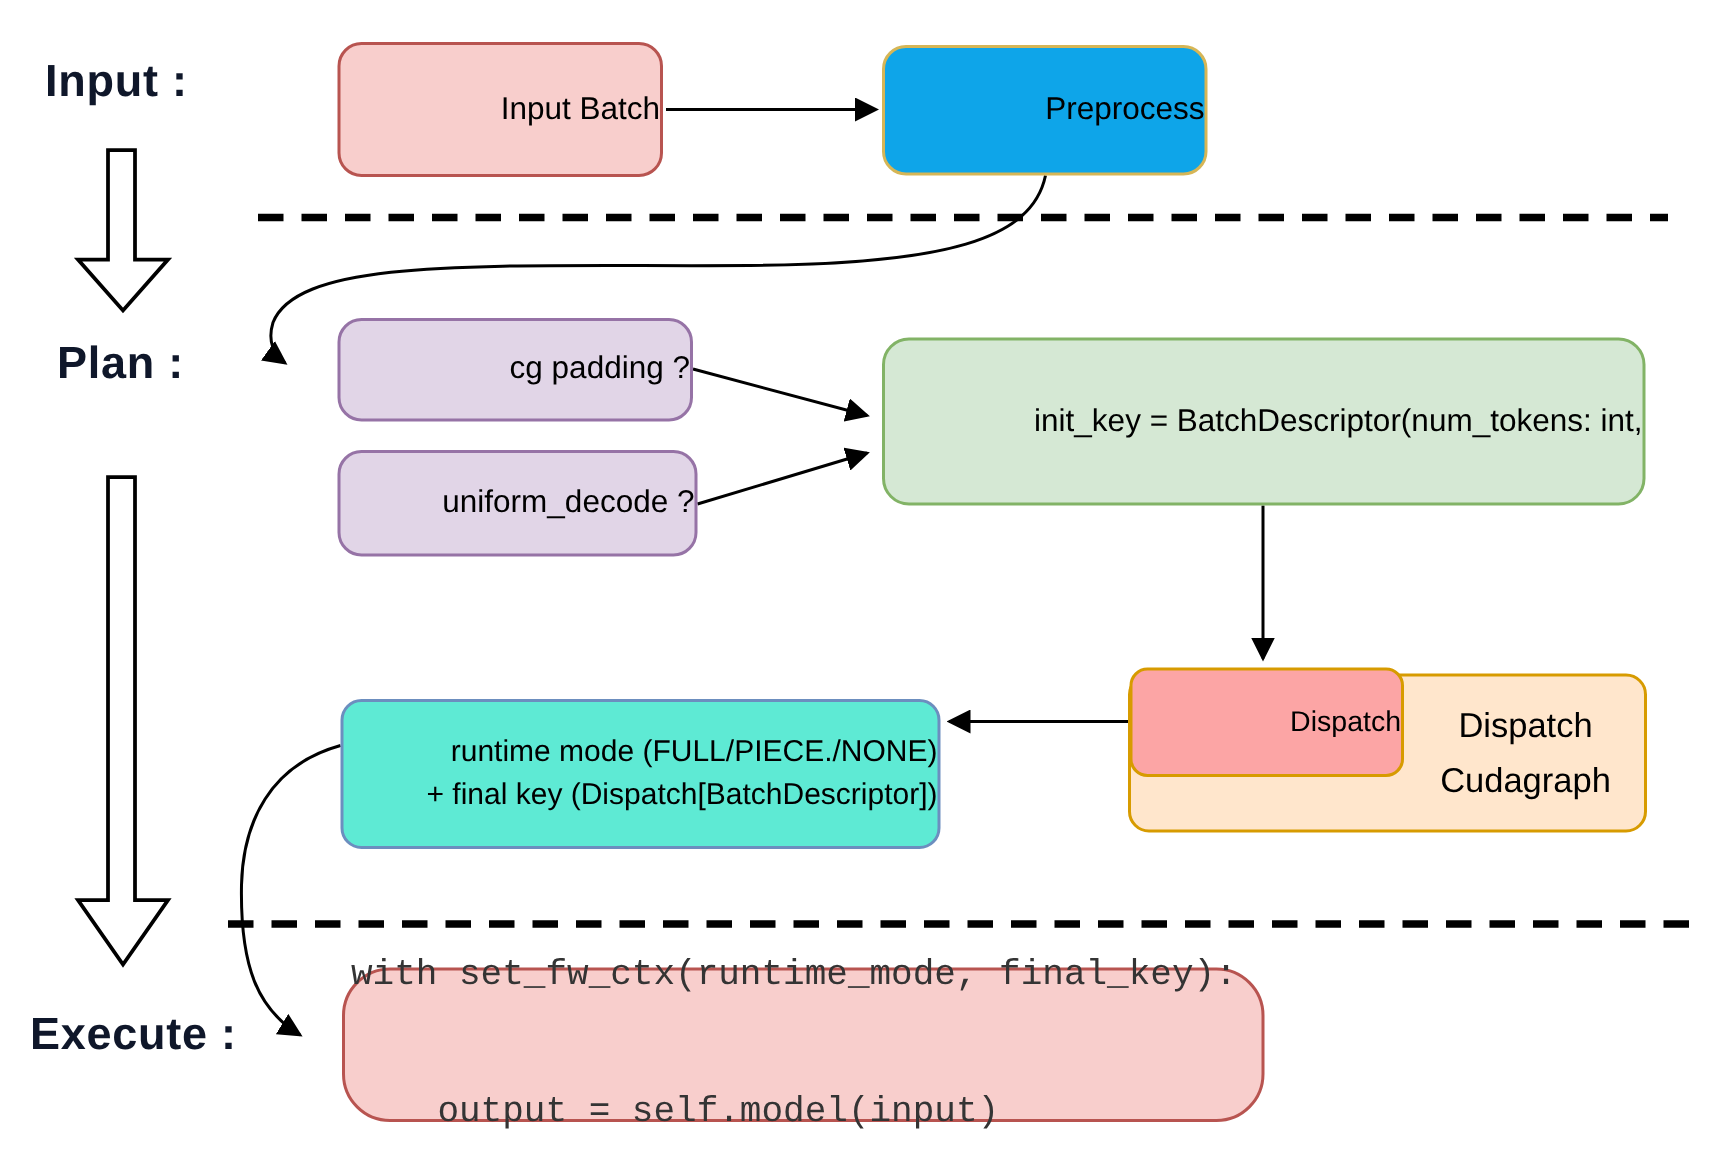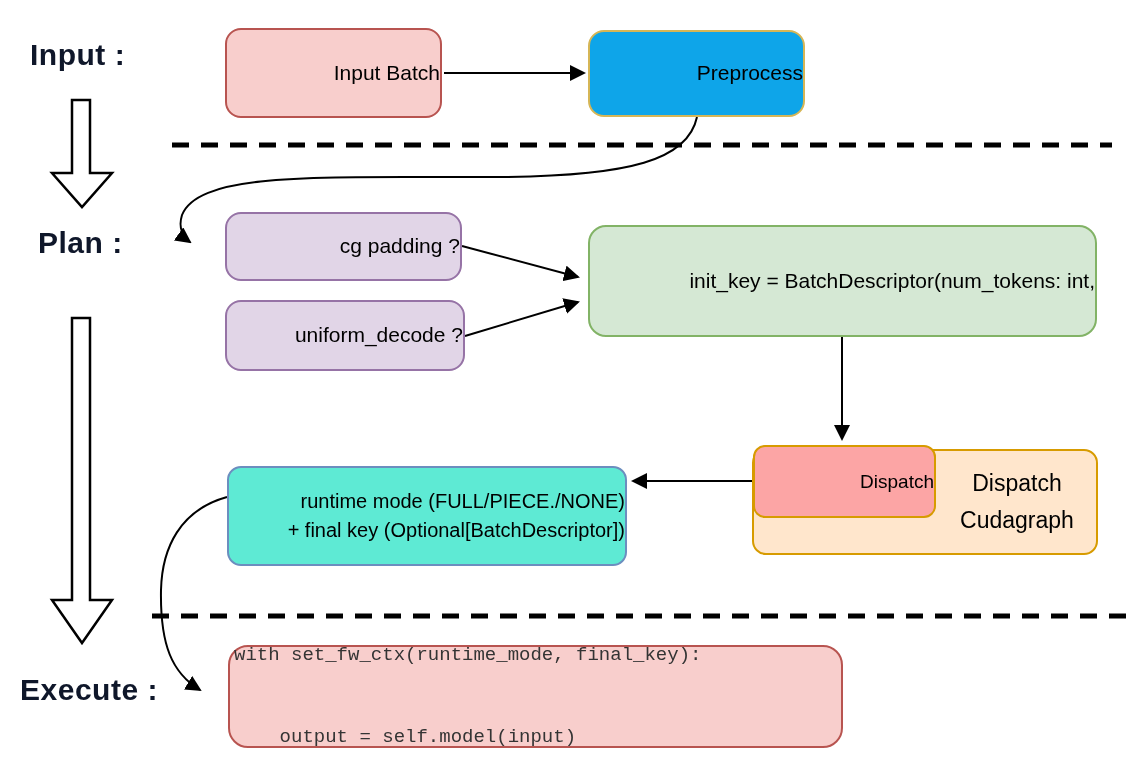--- a/index.html
+++ b/index.html
@@ -39,28 +39,28 @@
   .node.dispatch-outer{border-radius:14px;z-index:1;}
   .dispatcher-caption{
     position:absolute;
     left:184px;right:0;top:0;bottom:0;
     display:flex;flex-direction:column;
     align-items:center;justify-content:center;
     font-size:23px;line-height:1.6;
   }
   .node.code{
     font-family:"Liberation Mono","DejaVu Sans Mono",monospace;
-    font-size:19px;
+    font-size:24px;
     color:#343434;
     align-items:flex-start;
     justify-content:center;
     text-align:left;
     padding:6px 4px;
     line-height:1.78;
-    border-radius:20px;
+    border-radius:32px;
     gap:48px;
   }
   .pre{white-space:pre;}
 </style>
 </head>
 <body>
 
 <div class="stage">
 
   <svg class="arrow-layer" width="1142" height="770" viewBox="0 0 1142 770">
@@ -110,21 +110,21 @@
   <div class="node simple" style="left: 225px; top: 212px; width: 237px; height: 69px; background-color: rgb(225, 213, 231); border-color: rgb(150, 115, 166);">
     <span>cg padding ?</span>
   </div>
 
   <div class="node green" style="left: 588px; top: 225px; width: 509px; height: 112px; background-color: rgb(213, 232, 212); border-color: rgb(130, 179, 102); padding-left: 12px;">
     <span>init_key = BatchDescriptor(num_tokens: int,</span>
   </div>
 
   <div class="node blue" style="left: 227px; top: 466px; width: 400px; height: 100px; background-color: #5eead4; border-color: rgb(108, 142, 191);">
     <span>runtime mode (FULL/PIECE./NONE)</span>
-    <span>+ final key (Optional[BatchDescriptor])</span>
+    <span>+ final key (Dispatch[BatchDescriptor])</span>
   </div>
 
   <div class="node dispatch-outer" style="left: 752px; top: 449px; width: 346px; height: 106px; background-color: rgb(255, 230, 204); border-color: rgb(215, 155, 0);">
     <div class="dispatcher-caption">
       <span>Dispatch</span>
       <span>Cudagraph</span>
     </div>
   </div>
 
   <div class="node dispatch-inner" style="left: 753px; top: 445px; width: 183px; height: 73px; background-color: #fca5a5; border-color: rgb(215, 155, 0);">

